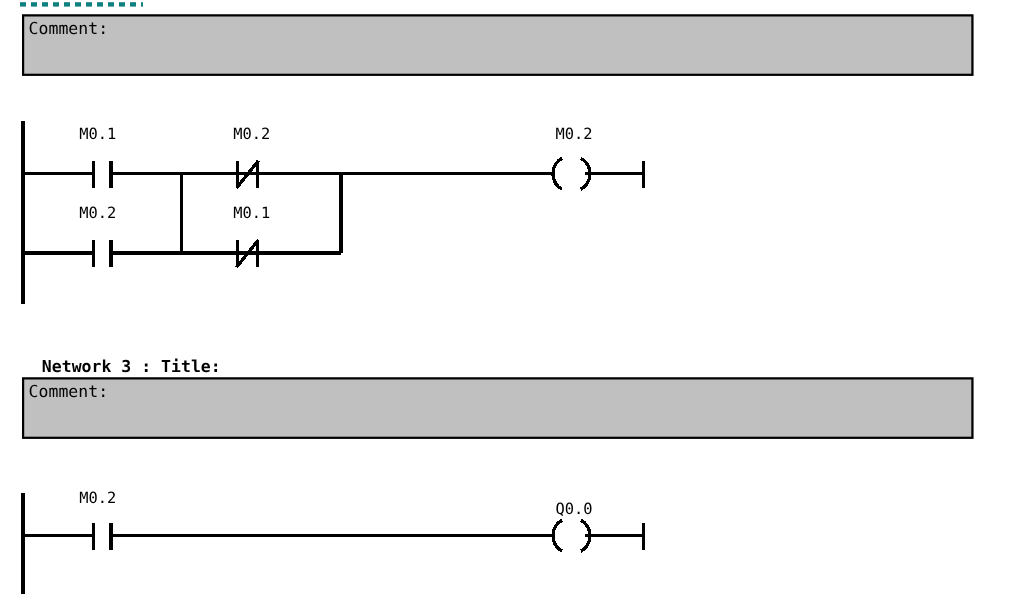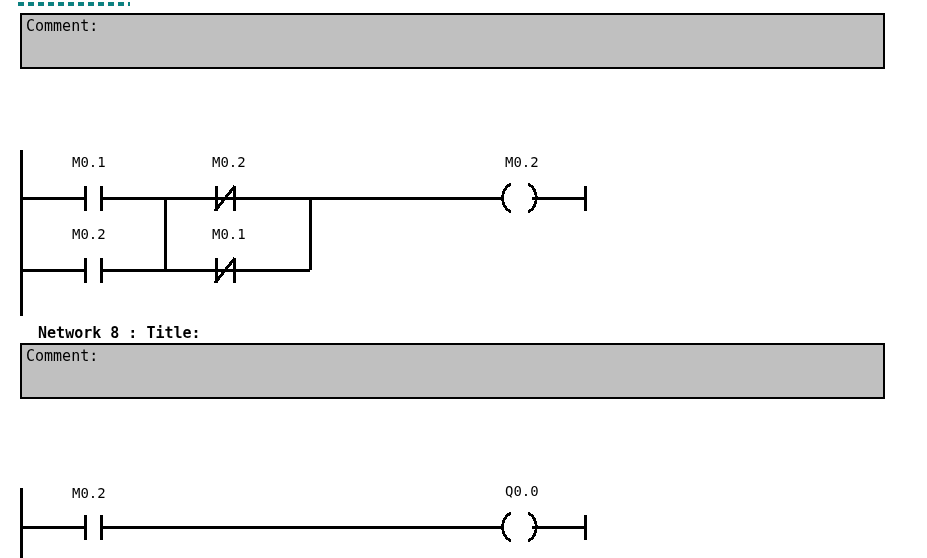--- a/index.html
+++ b/index.html
@@ -66,21 +66,20 @@
   }
   .network-header .nw-rest {
     font-weight: bold;
   }
 
   
   .ladder {
     position: absolute;
     left: 0;
     top: 0;
-    margin-top: 40px;
   }
   .ladder svg { display: block; }
 
   .rung-label {
     position: absolute;
     font-size: 14px;
     line-height: 16px;
     color: #000000;
     white-space: pre;
   }
@@ -134,21 +133,21 @@
 
   <div class="rung-label" style="left:72px;  top:6px;">M0.1</div>
   <div class="rung-label" style="left:212px; top:6px;">M0.2</div>
   <div class="rung-label" style="left:505px; top:6px;">M0.2</div>
 
   <div class="rung-label" style="left:72px;  top:78px;">M0.2</div>
   <div class="rung-label" style="left:212px; top:78px;">M0.1</div>
 </div>
 
 <div class="network-header" style="top:306px;">
-  <span class="nw-name">Network 8</span><span class="nw-rest"> : Title:</span>
+  <span class="nw-name">Network 3</span><span class="nw-rest"> : Title:</span>
 </div>
 
 <div class="comment-box" style="top:343px;">
   <div class="comment-text">Comment:</div>
 </div>
 
 <div class="ladder" style="top:443px; left:0;">
   <svg width="927" height="110" viewBox="0 0 927 110">
     <g stroke="#000000" stroke-width="3" fill="none" shape-rendering="crispEdges">
 
@@ -161,14 +160,14 @@
       <line x1="101" y1="44" x2="504" y2="44"></line>
 
       <path d="M 511 30 A 13 15 0 0 0 511 58"></path>
       <path d="M 528 30 A 13 15 0 0 1 528 58"></path>
       <line x1="532" y1="44" x2="585" y2="44"></line>
       <line x1="585" y1="32" x2="585" y2="57"></line>
     </g>
   </svg>
 
   <div class="rung-label" style="left:72px;  top:2px;">M0.2</div>
-  <div class="rung-label" style="left:505px; top:0;text-align:center;">Q0.0</div>
+  <div class="rung-label" style="left:505px; top:12px;text-align:center;">Q0.0</div>
 </div>
 
 </body></html>

